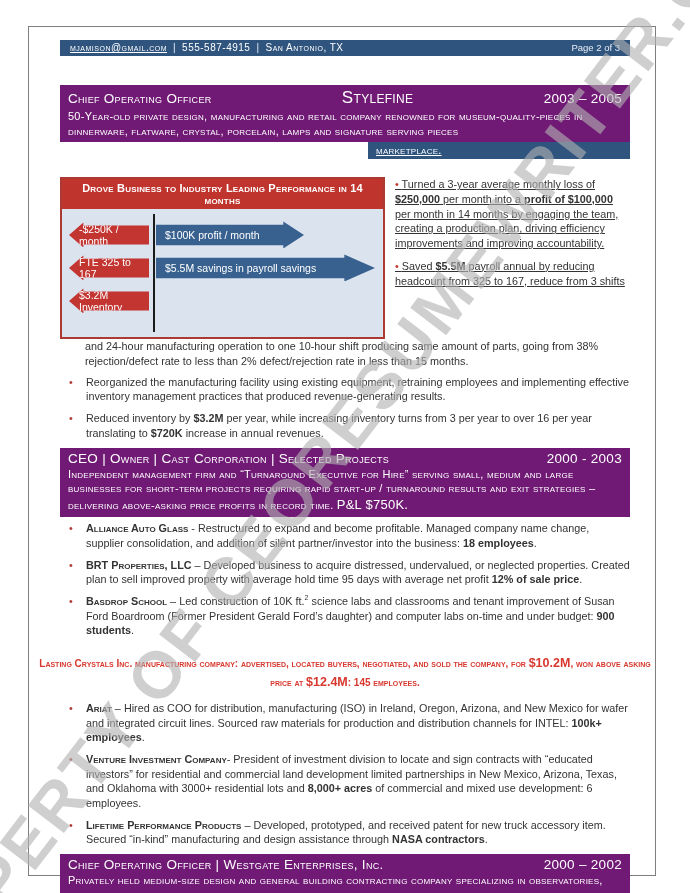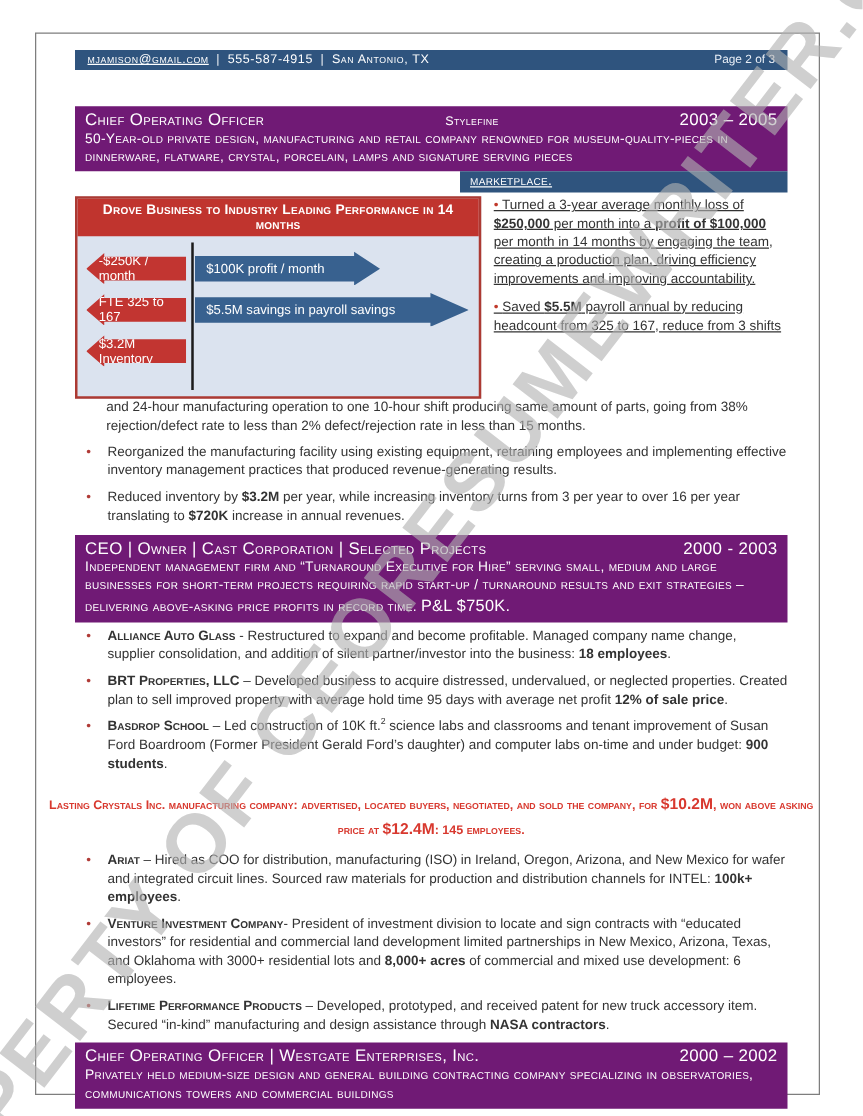--- a/index.html
+++ b/index.html
@@ -17,28 +17,28 @@
   .contact-left{font-variant:small-caps;letter-spacing:.5px;display:flex;align-items:center;}
   .email{text-decoration:underline;color:#fff;cursor:pointer;}
   .sep{margin:0 6px;opacity:.9;}
   .page-num{font-size:9.5px;color:#E8EEF6;}
 
   
   .sec-head{background:#701a75;color:#fff;padding:3px 8px 4px 8px;box-sizing:border-box;}
   .sec-row{display:flex;align-items:baseline;font-variant:small-caps;font-size:13.5px;letter-spacing:.3px;}
   .sec-title{flex:0 0 auto;}
   .grow{flex:1;}
-  .sec-company{flex:1;text-align:center;font-size:10px;}
+  .sec-company{flex:1;text-align:center;font-size:17px;}
   .sec-dates{flex:0 0 auto;font-size:13.5px;}
   .sec-sum{font-variant:small-caps;font-size:11px;line-height:1.34;letter-spacing:.25px;margin-top:1px;}
   .tail-box{background:#2F547E;color:#fff;font-variant:small-caps;font-size:11px;letter-spacing:.25px;
     width:262px;margin-left:308px;padding:2px 8px 3px 8px;box-sizing:border-box;text-decoration:underline;}
 
   
-  .two-col{display:flex;gap:10px;margin-top:3px;justify-content:flex-end;}
+  .two-col{display:flex;gap:10px;margin-top:18px;justify-content:flex-end;}
   .chart{width:325px;flex:0 0 auto;border:2px solid #AC3A33;background:#DBE3EF;box-sizing:border-box;align-self:flex-start;}
   .chart-title{background:#C0342E;color:#fff;font-variant:small-caps;font-weight:bold;
     font-size:11px;text-align:center;padding:3px 2px;letter-spacing:.2px;}
   .chart-rows{position:relative;padding:6px 0 17px 7px;}
   .divider{position:absolute;left:91px;top:5px;bottom:5px;width:2px;background:#1b1b1b;}
   .crow{position:relative;height:27px;margin:6px 0;}
   .arrow-left{position:absolute;left:0;top:1px;bottom:1px;width:80px;background:#C23531;color:#fff;
     font-size:10.5px;display:flex;align-items:center;justify-content:center;padding-left:10px;box-sizing:border-box;
     clip-path:polygon(100% 12%,18% 12%,18% 0,0 50%,18% 100%,18% 88%,100% 88%);}
   .arrow-right{position:absolute;left:87px;top:0;bottom:0;background:#38618F;color:#fff;font-size:10.5px;

